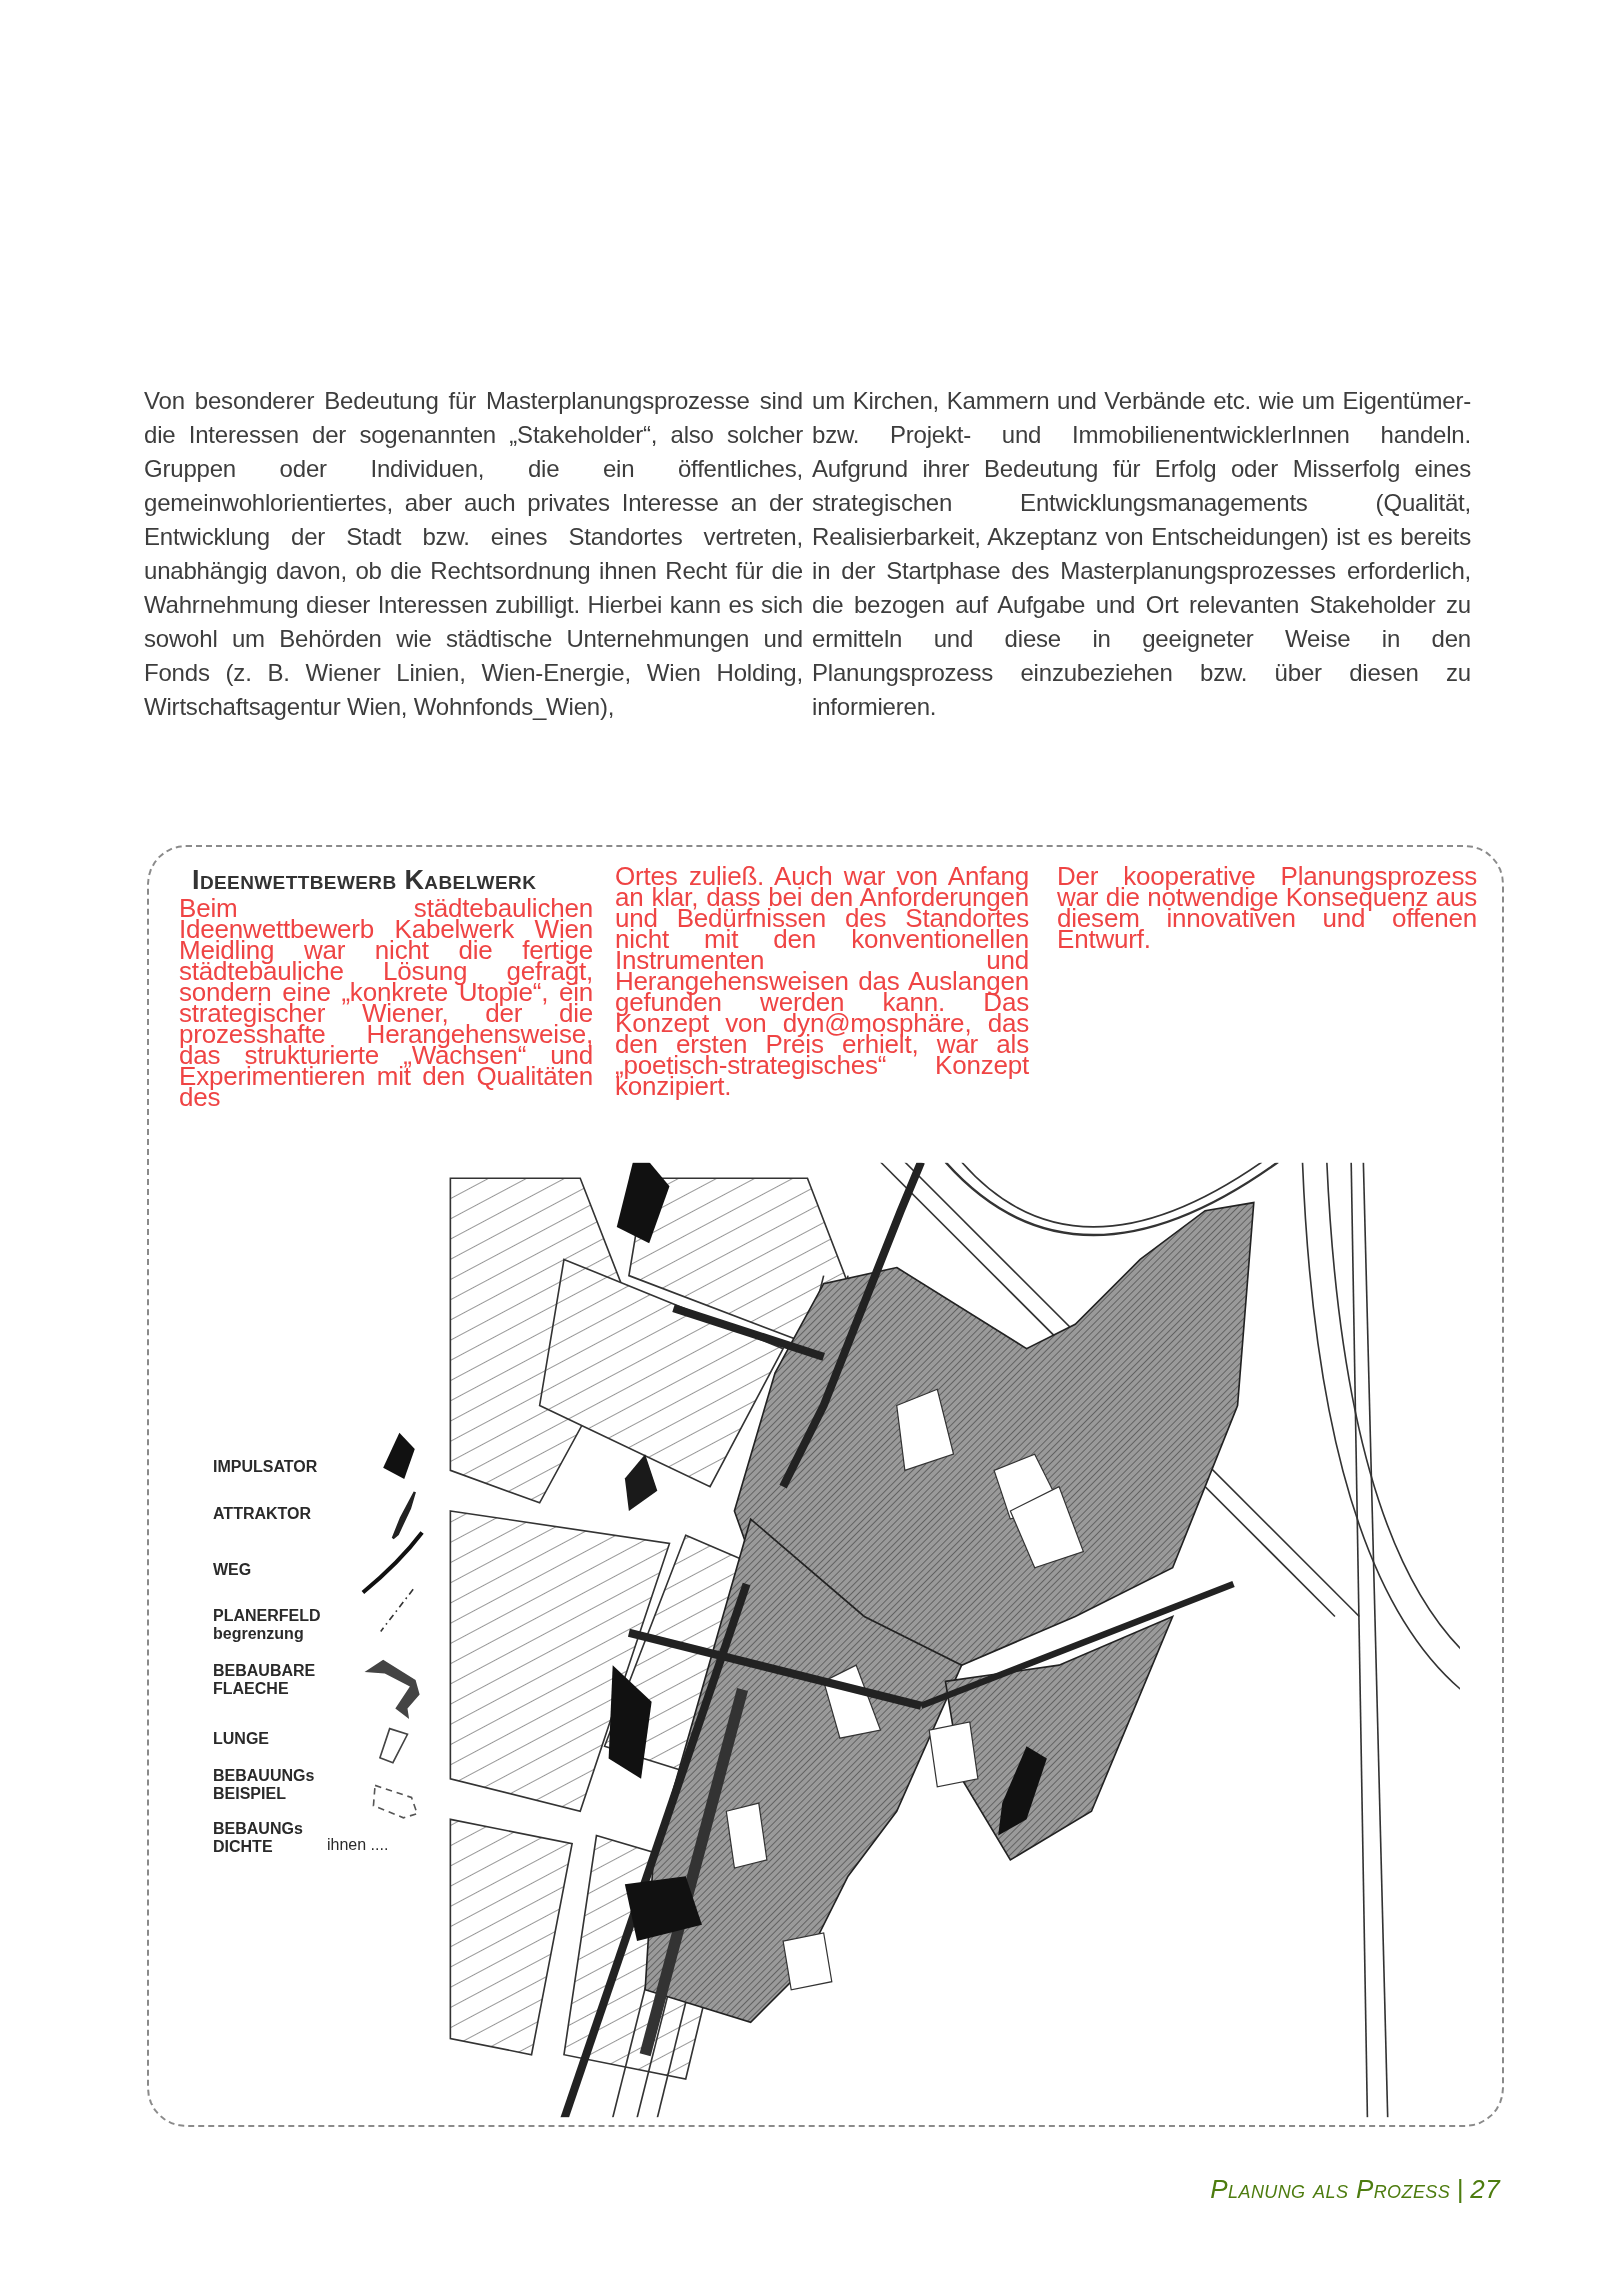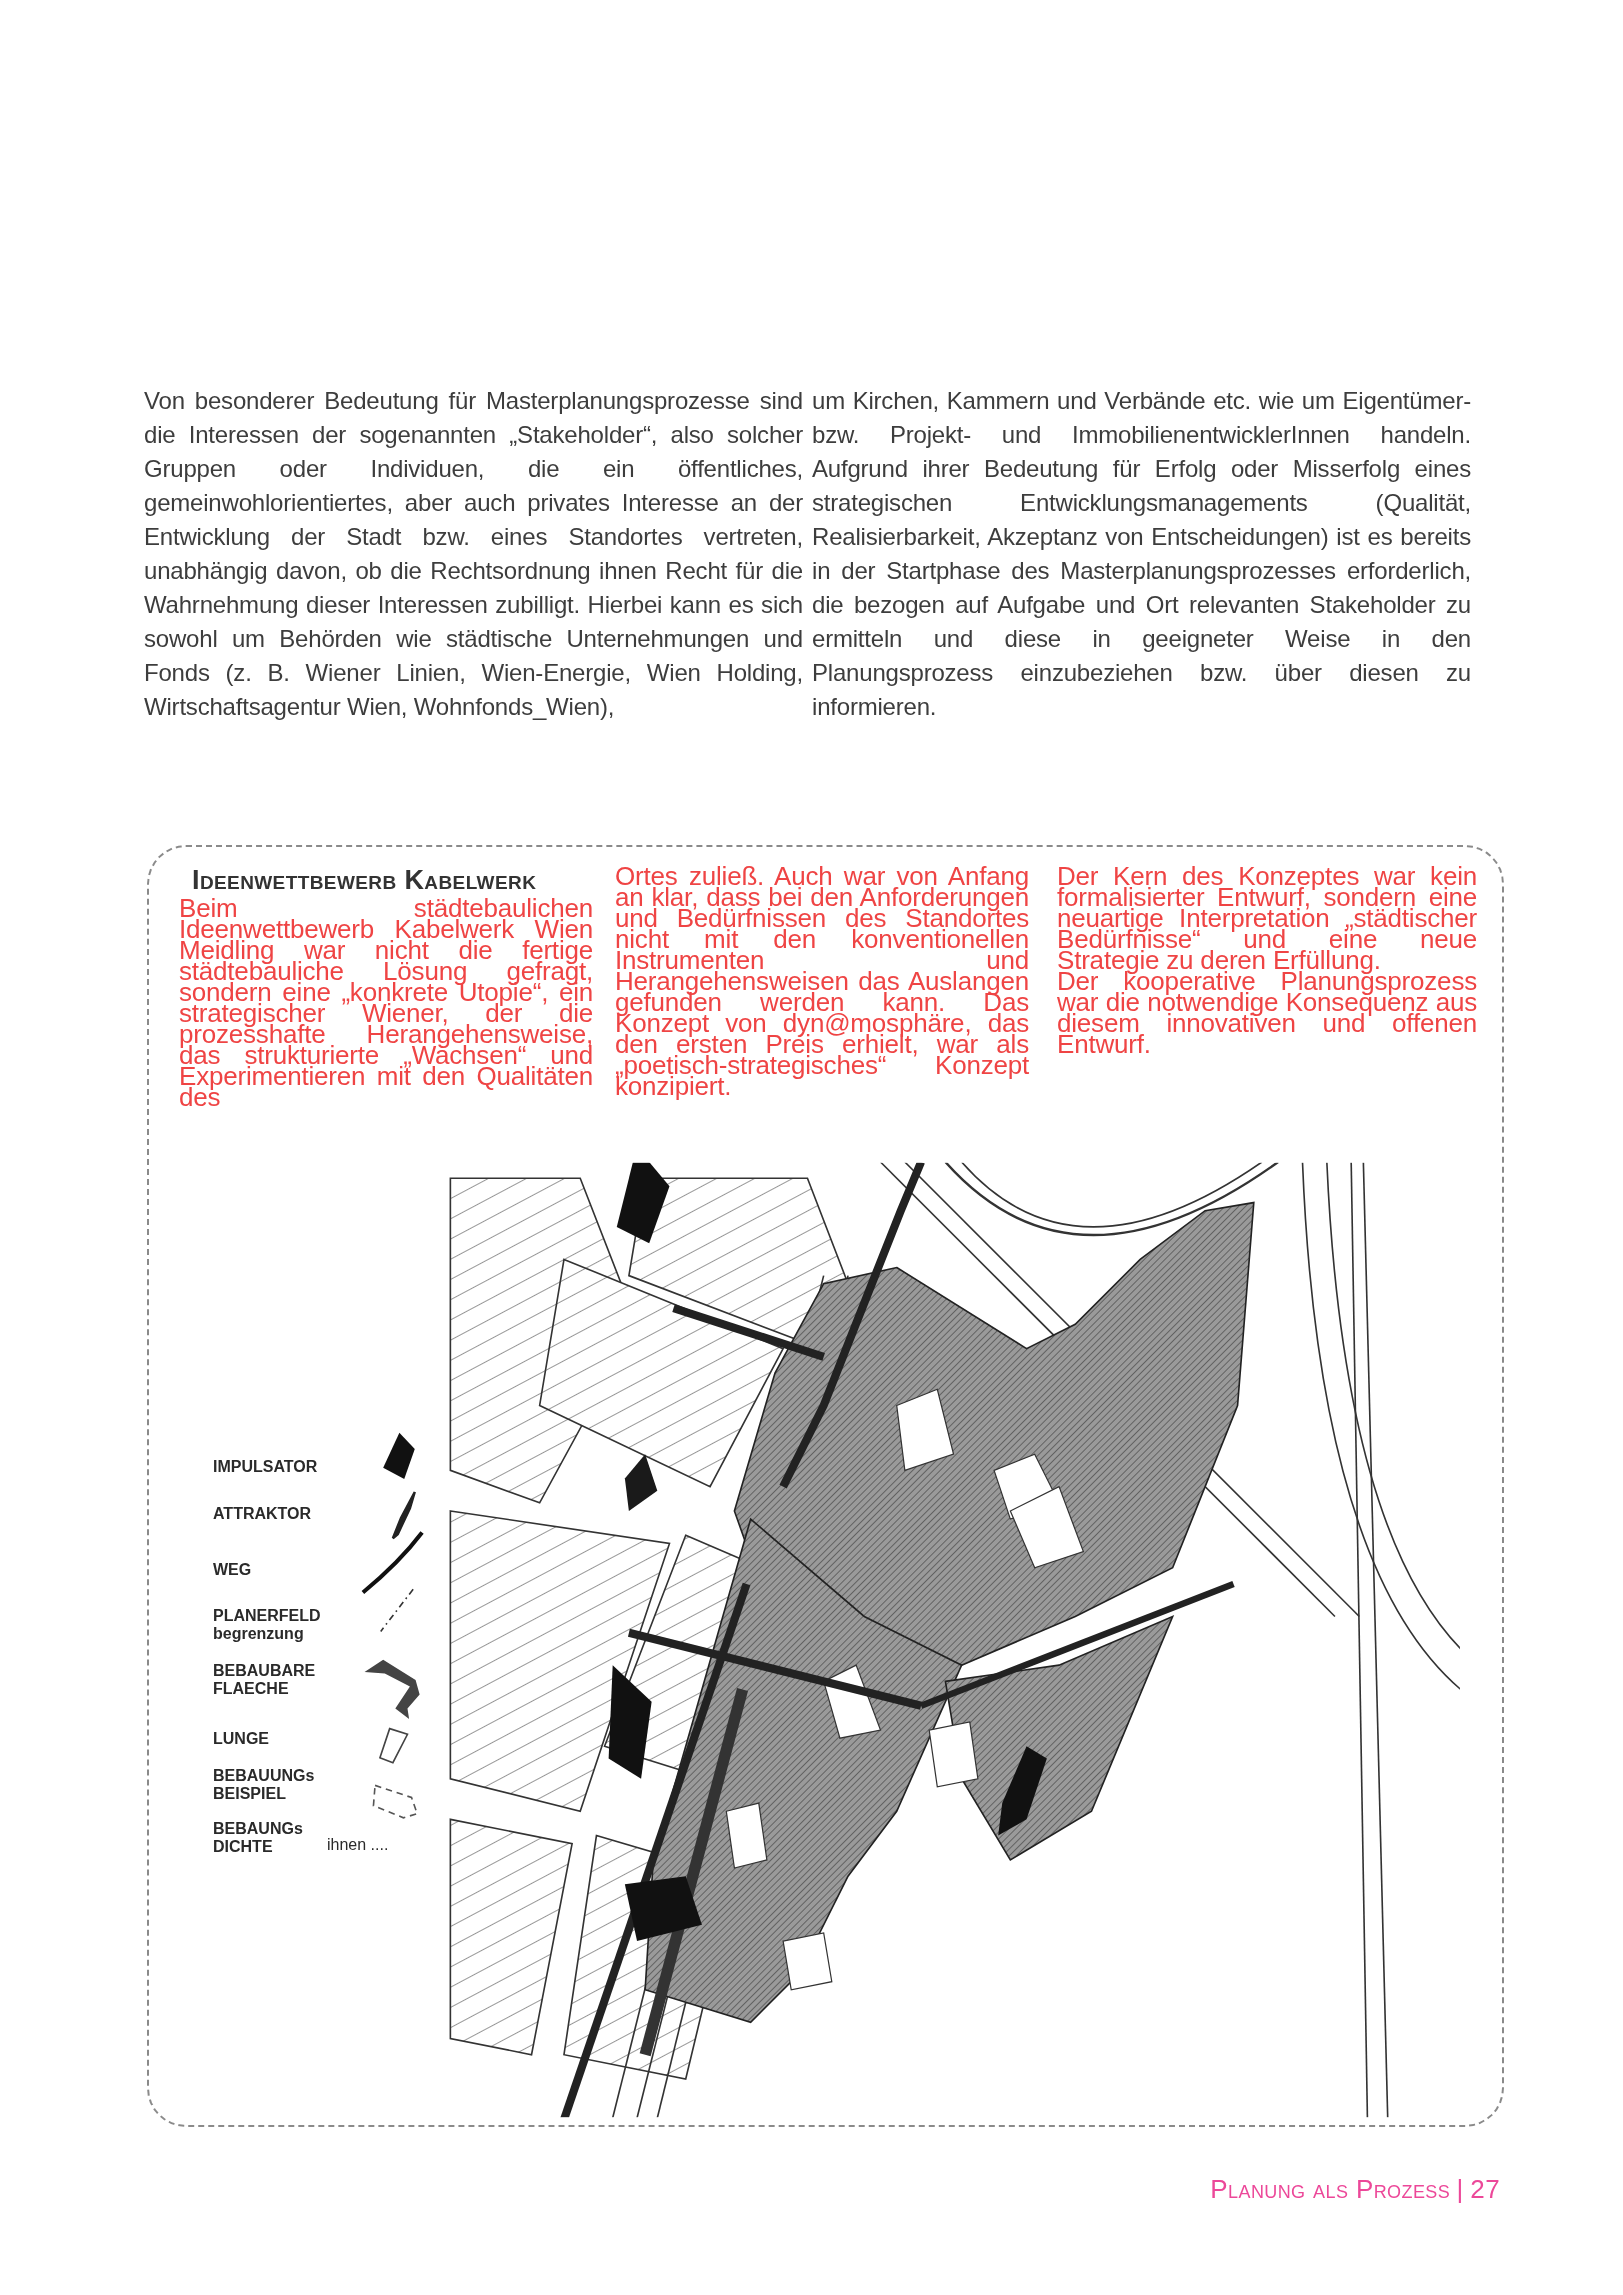--- a/index.html
+++ b/index.html
@@ -16,22 +16,22 @@
   .bcol p { margin: 0; }
   #bcol1 { left: 179px; top: 898px; width: 414px; }
   #bcol2 { left: 615px; top: 866px; width: 414px; }
   #bcol3 { left: 1057px; top: 866px; width: 420px; }
   .box-title { font-weight: bold; font-variant: small-caps; font-size: 27px; line-height: 32px;
                color: #333; letter-spacing: 0.4px; position: absolute; left: 192px; top: 864px; }
   .legend { position: absolute; left: 213px; top: 1412px; width: 235px; }
   .legend .item { position: absolute; left: 0; font-weight: bold; font-size: 16px; line-height: 18px; color: #2a2a2a; white-space: pre-line; }
   .legend .sym { position: absolute; }
   .map { position: absolute; left: 442px; top: 1162px; width: 1019px; height: 956px; }
-  .footer { position: absolute; right: 123px; top: 2174px; font-size: 26px; color: #ec4899;
-            font-variant: small-caps; letter-spacing: 0.4px; }
+  .footer { position: absolute; right: 123px; top: 2174px; font-size: 26px; color: #4d7c0f;
+            font-variant: small-caps; letter-spacing: 0.4px; font-style: italic; }
   .footer .sep { margin: 0 6.5px; }
 </style>
 </head>
 <body>
 
 <div id="col-left" class="col">
   <p>Von besonderer Bedeutung für Masterplanungsprozesse sind die Interessen der sogenannten „Stakeholder“, also solcher Gruppen oder Individuen, die ein öffentliches, gemeinwohlorientiertes, aber auch privates Interesse an der Entwicklung der Stadt bzw. eines Standortes vertreten, unabhängig davon, ob die Rechtsordnung ihnen Recht für die Wahrnehmung dieser Interessen zubilligt. Hierbei kann es sich sowohl um Behörden wie städtische Unternehmungen und Fonds (z. B. Wiener Linien, Wien-Energie, Wien Holding, Wirtschaftsagentur Wien, Wohnfonds_Wien),</p>
 </div>
 <div id="col-right" class="col">
   <p>um Kirchen, Kammern und Verbände etc. wie um Eigentümer- bzw. Projekt- und ImmobilienentwicklerInnen handeln. Aufgrund ihrer Bedeutung für Erfolg oder Misserfolg eines strategischen Entwicklungsmanagements (Qualität, Realisierbarkeit, Akzeptanz von Entscheidungen) ist es bereits in der Startphase des Masterplanungsprozesses erforderlich, die bezogen auf Aufgabe und Ort relevanten Stakeholder zu ermitteln und diese in geeigneter Weise in den Planungsprozess einzubeziehen bzw. über diesen zu informieren.</p>
@@ -41,21 +41,20 @@
 
 <div class="box-title">Ideenwettbewerb Kabelwerk</div>
 
 <div id="bcol1" class="bcol">
   <p>Beim städtebaulichen Ideenwettbewerb Kabelwerk Wien Meidling war nicht die fertige städtebauliche Lösung gefragt, sondern eine „konkrete Utopie“, ein strategischer Wiener, der die prozesshafte Herangehensweise, das strukturierte „Wachsen“ und Experimentieren mit den Qualitäten des</p>
 </div>
 <div id="bcol2" class="bcol">
   <p>Ortes zuließ. Auch war von Anfang an klar, dass bei den Anforderungen und Bedürfnissen des Standortes nicht mit den konventionellen Instrumenten und Herangehensweisen das Auslangen gefunden werden kann. Das Konzept von dyn@mosphäre, das den ersten Preis erhielt, war als „poetisch-strategisches“ Konzept konzipiert.</p>
 </div>
 <div id="bcol3" class="bcol">
-  <p style="text-align:justify">Der Kern des Konzeptes war kein formalisierter Entwurf, sondern eine neuartige Interpretation „städtischer Bedürfnisse“ und eine neue Strategie zu deren Erfüllung.</p>
   <p>Der kooperative Planungsprozess war die notwendige Konsequenz aus diesem innovativen und offenen Entwurf.</p>
 </div>
 
 <div class="legend">
   <div class="item" style="top:46px">IMPULSATOR</div>
   <div class="item" style="top:93px">ATTRAKTOR</div>
   <div class="item" style="top:149px">WEG</div>
   <div class="item" style="top:195px">PLANERFELD
 begrenzung</div>
   <div class="item" style="top:250px">BEBAUBARE

